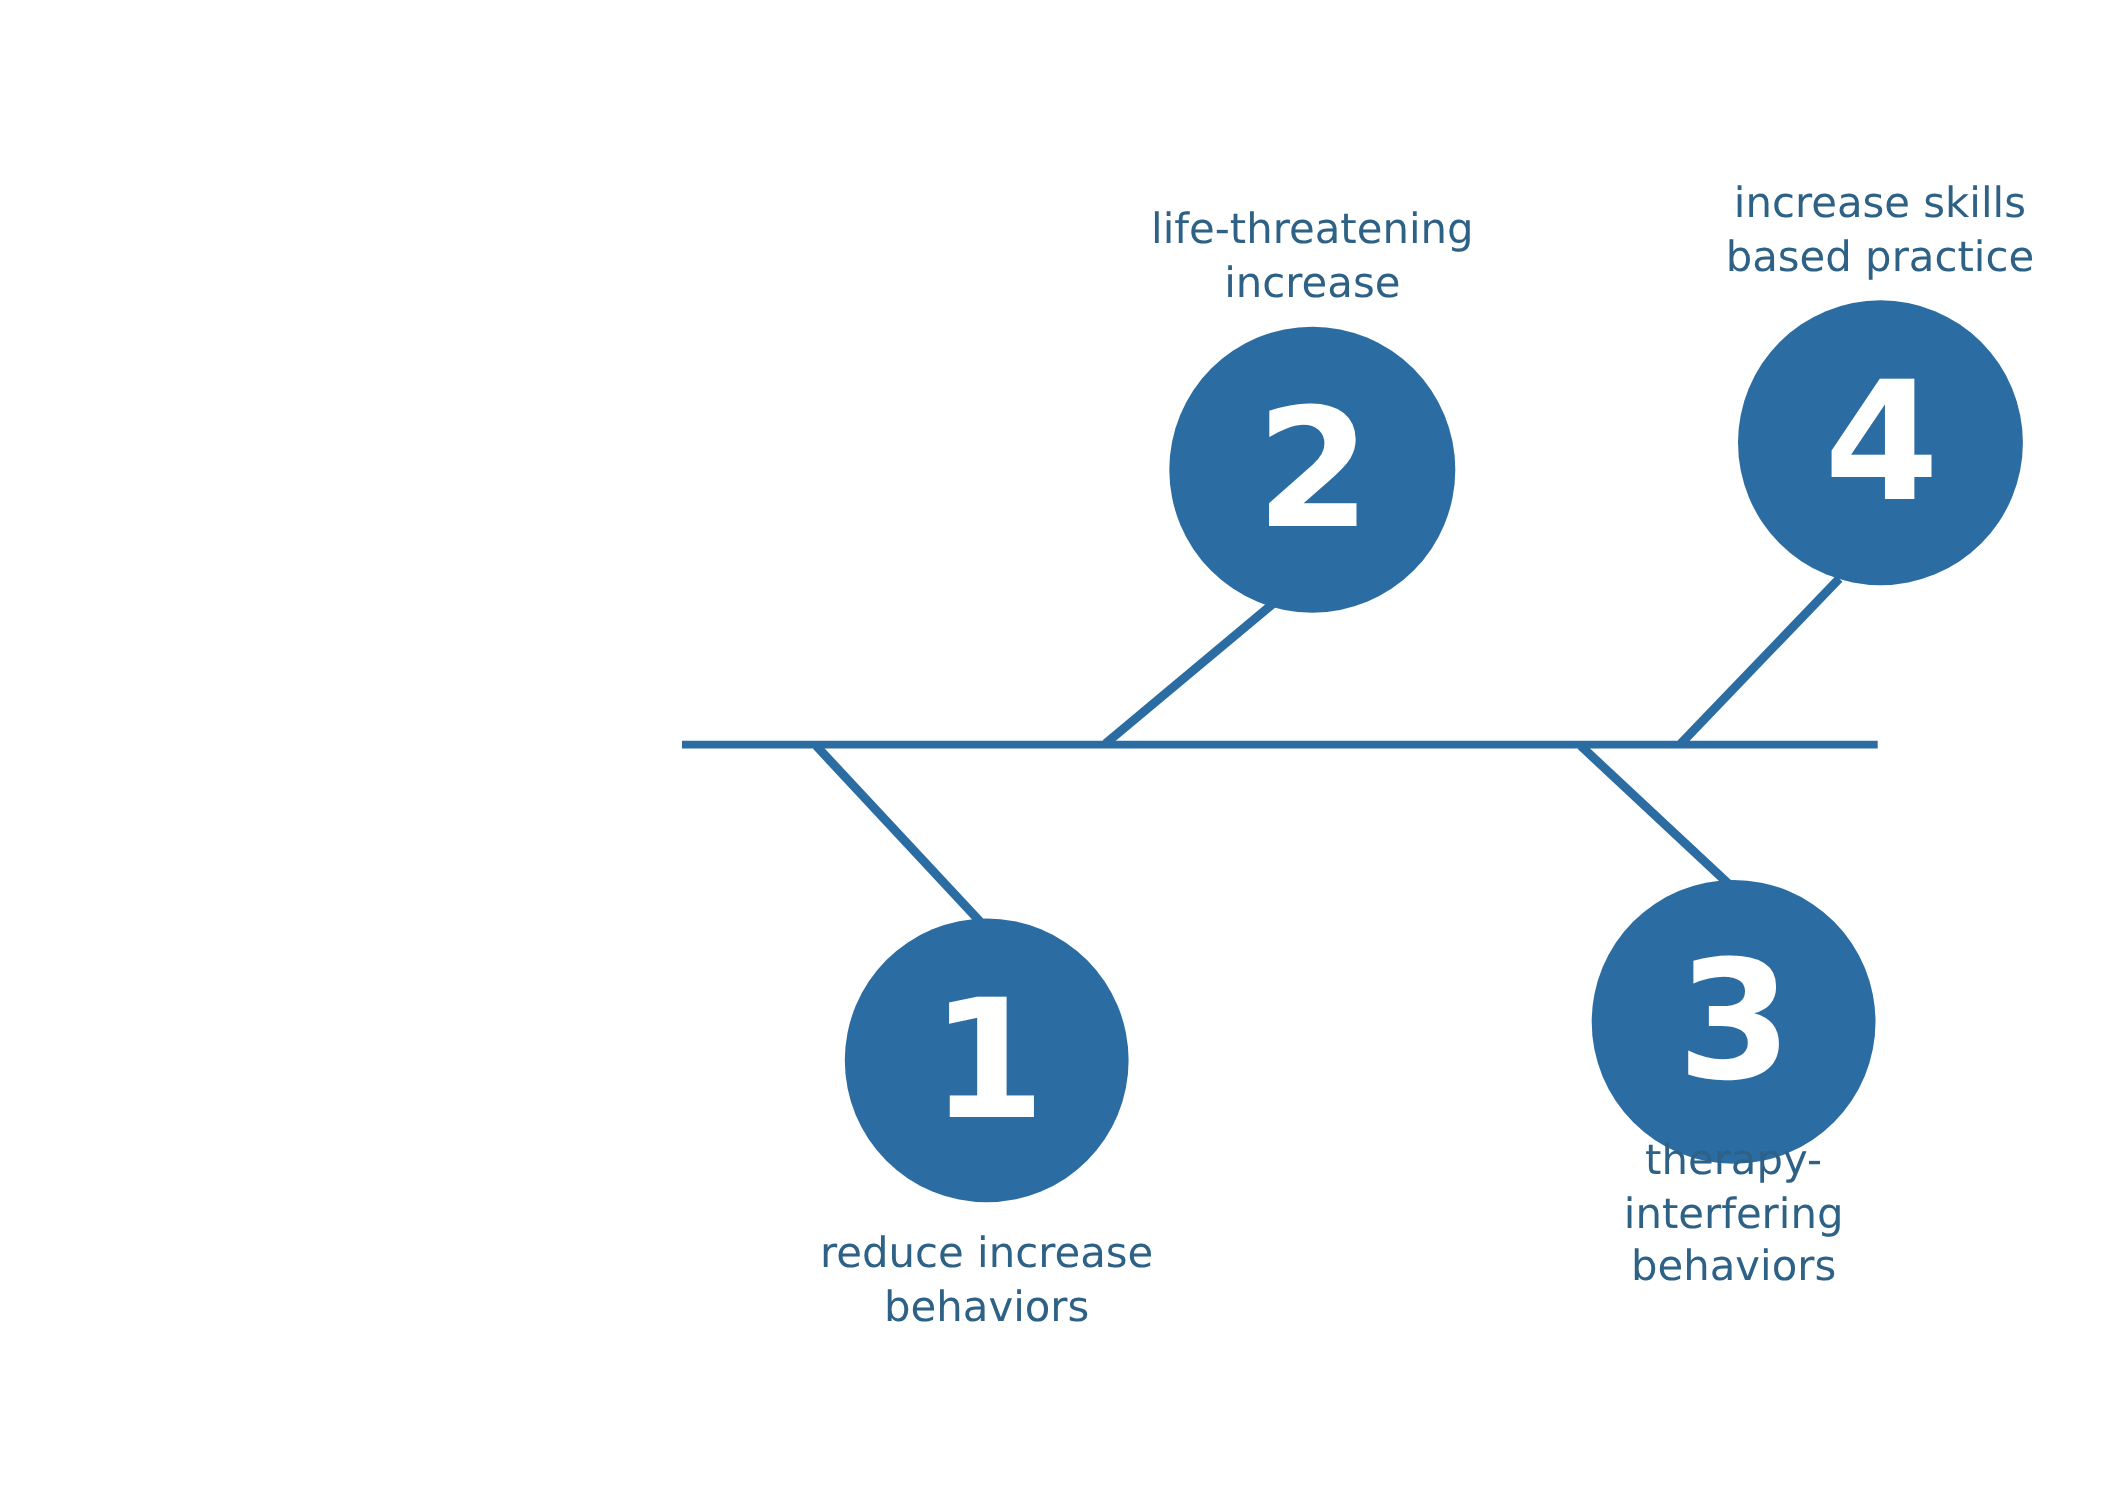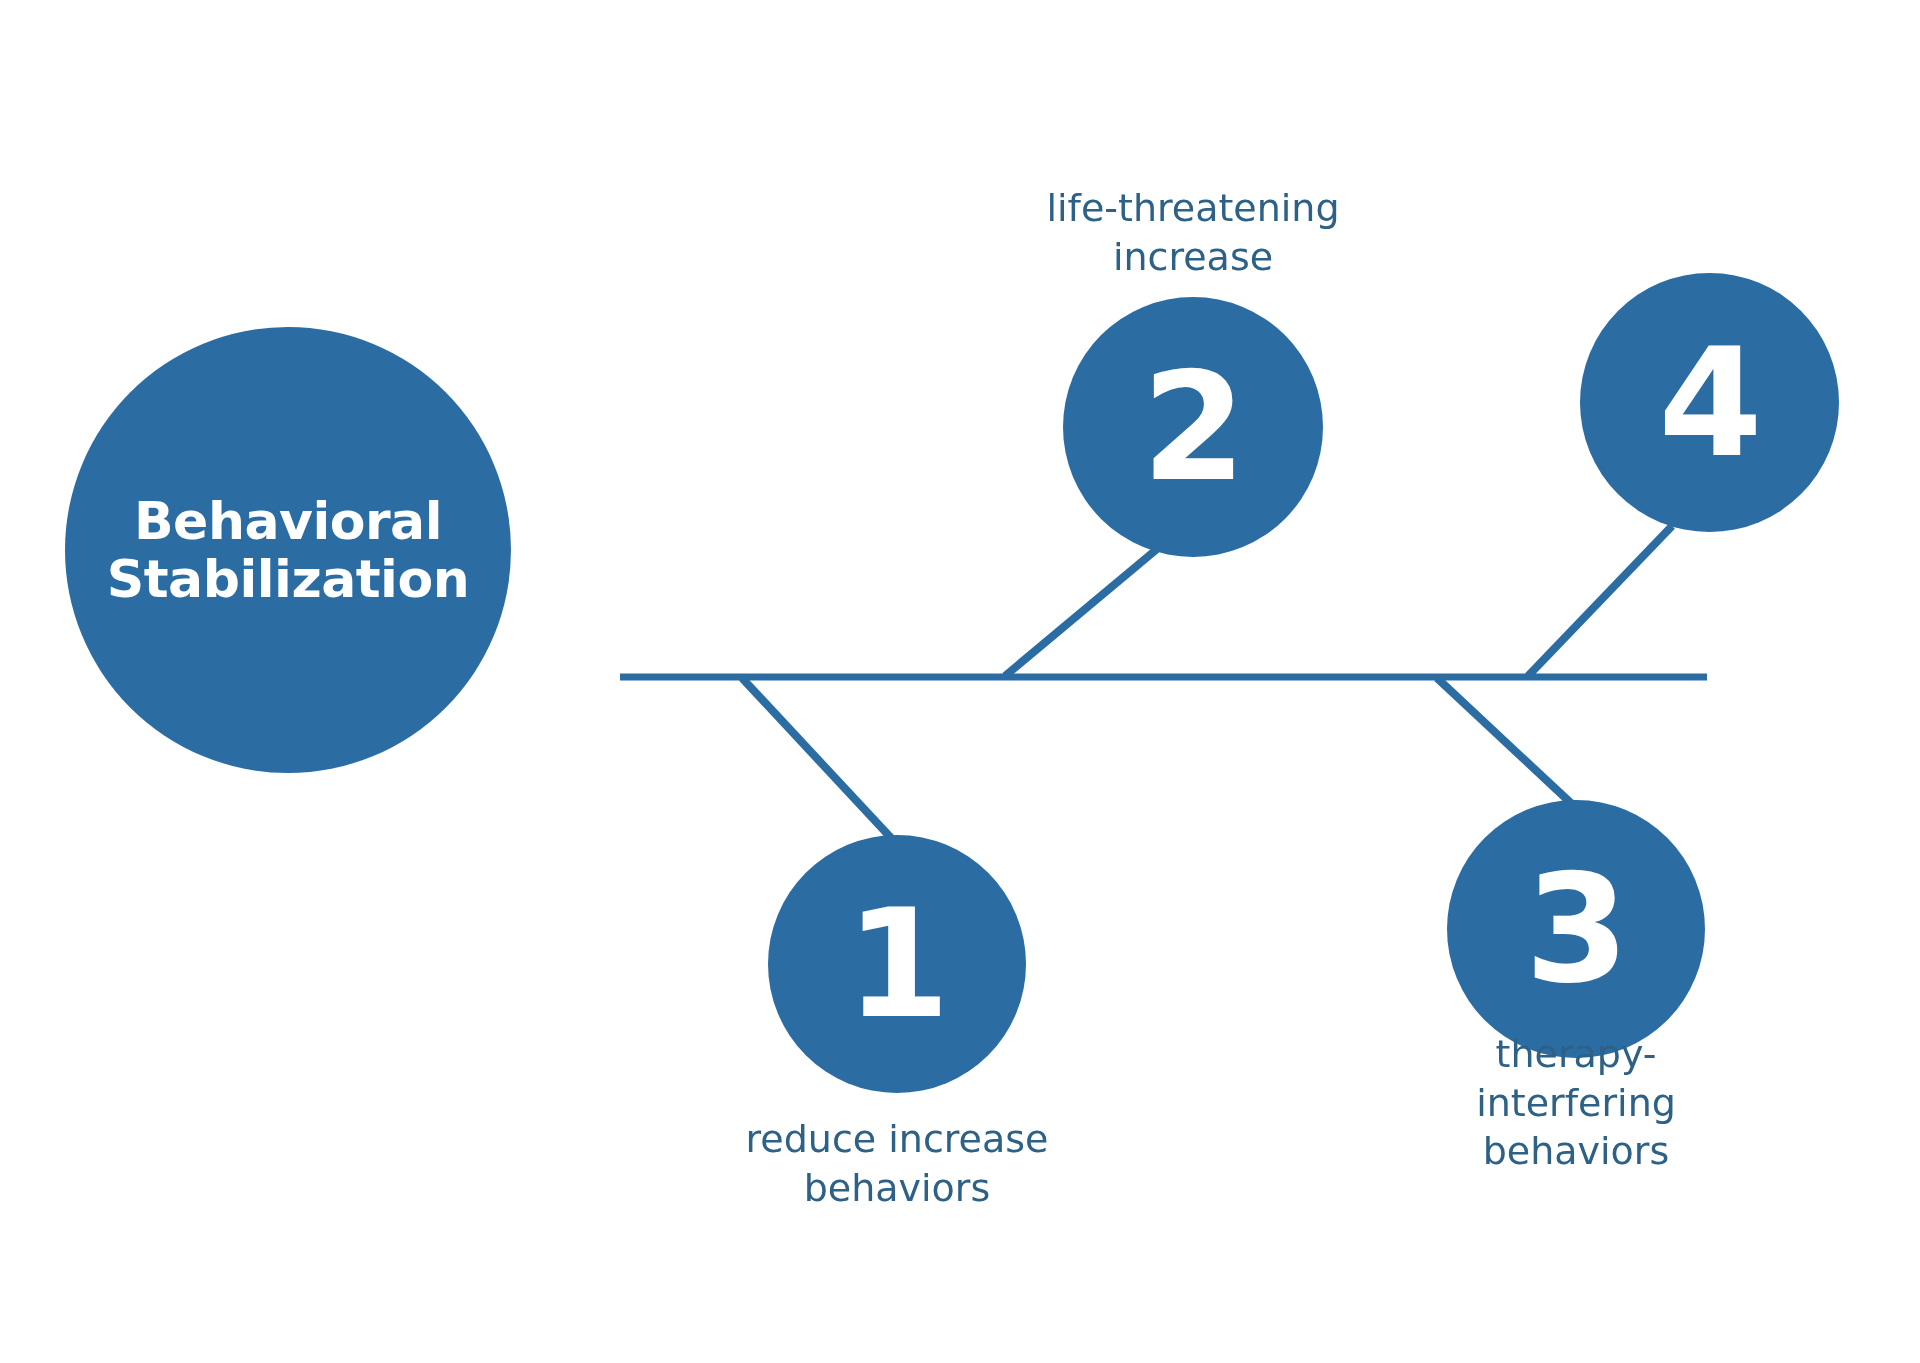--- a/index.html
+++ b/index.html
@@ -97,24 +97,20 @@
 
     <line x1="742" y1="678" x2="893" y2="840" stroke="#2B6CA3" stroke-width="8" stroke-linecap="butt"></line>
 
     <line x1="1005" y1="676" x2="1163" y2="544" stroke="#2B6CA3" stroke-width="8" stroke-linecap="butt"></line>
 
     <line x1="1437" y1="678" x2="1573" y2="805" stroke="#2B6CA3" stroke-width="8" stroke-linecap="butt"></line>
 
     <line x1="1528" y1="676" x2="1672" y2="526" stroke="#2B6CA3" stroke-width="8" stroke-linecap="butt"></line>
   </svg>
 
-  <div class="node-circle" id="main-node">
-    <span id="main-node-label">Behavioral
-Stabilization</span>
-  </div>
 
   <div class="node-circle" id="node-1">
     <span class="node-number">1</span>
   </div>
   <div class="node-label" id="label-1">reduce increase
 behaviors</div>
 
   <div class="node-circle" id="node-2">
     <span class="node-number">2</span>
   </div>
@@ -124,14 +120,16 @@
   <div class="node-circle" id="node-3">
     <span class="node-number">3</span>
   </div>
   <div class="node-label" id="label-3">therapy-
 interfering
 behaviors</div>
 
   <div class="node-circle" id="node-4">
     <span class="node-number">4</span>
   </div>
+  <div class="node-label" id="label-4">increase skills
+based practice</div>
 
 </div>
 
 </body></html>

